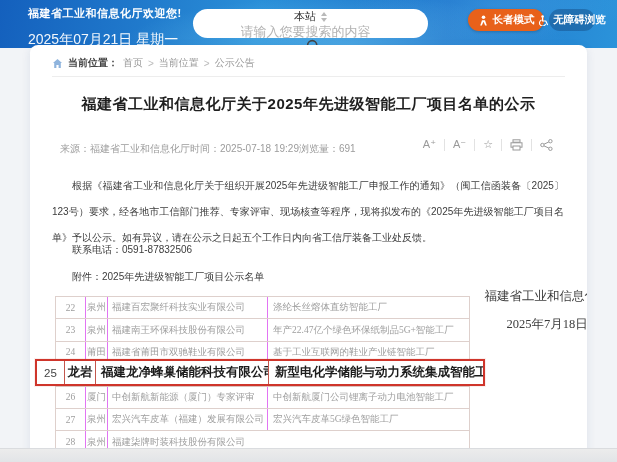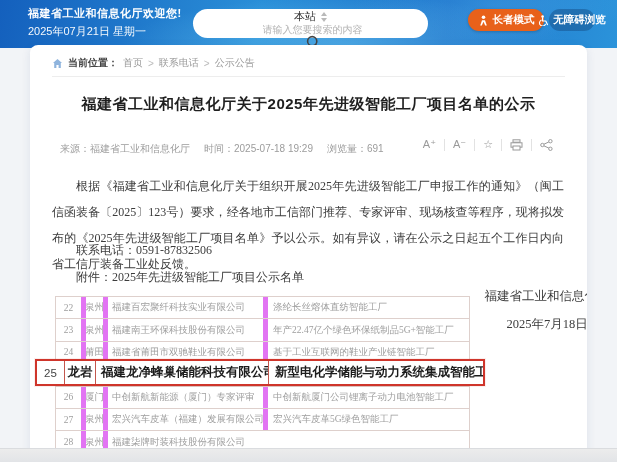--- a/index.html
+++ b/index.html
@@ -10,33 +10,33 @@
   .header {
     position:absolute; left:0; top:0; width:617px; height:48px;
     background:
       radial-gradient(ellipse 320px 70px at 56% 95%, rgba(140,225,255,.38), transparent 70%),
       radial-gradient(ellipse 200px 50px at 80% 10%, rgba(90,180,240,.30), transparent 70%),
       linear-gradient(100deg,#1460bd 0%, #2a8fd8 42%, #1d74cb 72%, #2b93da 100%);
     overflow:hidden;
   }
   .welcome { position:absolute; left:28px; top:6px; color:#fff; }
   .welcome .l1 { font-size:11px; font-weight:bold; letter-spacing:.5px; }
-  .welcome .l2 { font-size:11px; margin-top:3px; opacity:.95; }
+  .welcome .l2 { font-size:14px; margin-top:10px; opacity:.95; }
 
   .search {
     position:absolute; left:193px; top:9px; width:235px; height:29px;
     background:#fff; border-radius:15px; display:flex; align-items:center; padding:0 12px;flex-direction:column;
   }
   .scope { font-size:11px; color:#333; display:flex; align-items:center; cursor:pointer; }
   .sort-arrows { display:inline-flex; flex-direction:column; gap:2px; margin-left:5px; }
   .sort-arrows i { width:0; height:0; border-left:3px solid transparent; border-right:3px solid transparent; display:block; }
   .sort-arrows .up { border-bottom:4px solid #b9b9b9; }
   .sort-arrows .dn { border-top:4px solid #b9b9b9; }
   .search .divider { width:1px; height:14px; background:#ddd; margin:0 9px; }
-  .search input { border:0; outline:0; flex:1; font-size:10px; color:#333; background:transparent; min-width:0;margin-left:36px; }
+  .search input { border:0; outline:0; flex:1; font-size:13px; color:#333; background:transparent; min-width:0;margin-left:36px; }
   .search input::placeholder { color:#b3b3b3; }
   .mag { margin-left:6px; cursor:pointer; display:flex; }
 
   .pill-btn {
     position:absolute; top:9px; height:22px; border-radius:12px; color:#fff;
     display:flex; align-items:center; justify-content:center; gap:4px;
     font-size:10.5px; font-weight:bold; cursor:pointer; white-space:nowrap;
   }
   .btn-elder { left:468px; width:76px; background:#e8611a; box-shadow:0 1px 3px rgba(0,0,0,.2); }
   .btn-access { left:549px; width:46px; background:rgba(12,50,100,.34); }
@@ -50,45 +50,45 @@
   .breadcrumb { position:absolute; left:22px; top:11px; display:flex; align-items:center; gap:5px; font-size:10px; }
   .breadcrumb .label { color:#444; font-weight:bold; }
   .breadcrumb a { color:#999; text-decoration:none; cursor:pointer; }
   .breadcrumb .sep { color:#bbb; }
   .bc-rule { position:absolute; left:22px; right:22px; top:31px; height:1px; background:#ededed; }
 
   .doc-title {
     position:absolute; left:20px; right:20px; top:50px; text-align:center;
     font-size:15px; font-weight:bold; color:#1f1f1f; letter-spacing:.5px;
   }
-  .meta { position:absolute; left:30px; top:97px; font-size:10px; color:#9c9c9c; display:flex; gap:14px; }
+  .meta { position:absolute; left:30px; top:97px; font-size:10px; color:#9c9c9c; display:flex; }
   .toolbar { position:absolute; right:26px; top:93px; display:flex; align-items:center; color:#9a9a9a; }
   .toolbar .t-item { font-size:11px; padding:0 8px; cursor:pointer; display:flex; align-items:center; }
   .toolbar .t-sep { width:1px; height:12px; background:#e2e2e2; }
 
   .doc-body {
-    position:absolute; left:22px; width:512px; font-family:Liberation Serif, serif;
-    color:#3c3c3c; font-size:12px; line-height:26px; text-align:justify;
+    position:absolute; left:22px; width:512px; font-family:Liberation Sans, sans-serif;
+    color:#3c3c3c; font-size:10px; line-height:26px; text-align:justify;
   }
   .para { top:128px; text-indent:2em; }
   .contact { top:192px; text-indent:2em; }
   .attach { top:219px; text-indent:2em; cursor:pointer; }
   .signature { position:absolute; left:452px; top:243px; width:130px; text-align:center;
     font-family:"Liberation Serif","DejaVu Serif",serif; color:#3c3c3c; font-size:12.5px; }
   .signature .sig-date { margin-top:11px; }
 
   
   .list-table {
     position:absolute; left:25px; top:251px; width:415px;
     border:1px solid #d3c1bc; border-bottom:0;
     filter:blur(.7px); opacity:.75;
     font-family:"Liberation Serif","DejaVu Serif",serif;
   }
   .l-row { display:flex; height:22.4px; border-bottom:1px solid #d3c1bc; font-size:9.5px; color:#7c7c7c; }
-  .l-cell { border-right:5px solid #d946ef; display:flex; align-items:center; overflow:hidden; white-space:nowrap; }
+  .l-cell { border-right:1px solid #d946ef; display:flex; align-items:center; overflow:hidden; white-space:nowrap; }
   .l-cell:last-child { border-right:0; }
   .c-no { width:30px; justify-content:center; }
   .c-city { width:22px; justify-content:center; }
   .c-comp { width:160px; padding-left:4px; }
   .c-proj { flex:1; padding-left:5px; }
 
   
   .highlight {
     position:absolute; left:5px; top:314px; width:450px; height:27px;
     background:#fff; border:2px solid #cf352b; display:flex; align-items:stretch;
@@ -160,21 +160,21 @@
 
   <div class="breadcrumb">
     <span>
       <svg width="11" height="11" viewBox="0 0 11 11">
           <path d="M5.5 1 L10 5 H8.8 V10 H6.6 V7 H4.4 V10 H2.2 V5 H1 Z" fill="#8fb4dd"></path>
         </svg>
     </span>
     <span class="label">当前位置：</span>
     <a>首页</a>
     <span class="sep">&gt;</span>
-    <a>联系电话</a>
+    <a>当前位置</a>
     <span class="sep">&gt;</span>
     <a>公示公告</a>
   </div>
   <div class="bc-rule"></div>
 
   <h1 class="doc-title">福建省工业和信息化厅关于2025年先进级智能工厂项目名单的公示</h1>
 
   <div class="meta">
     <span>来源：福建省工业和信息化厅</span>
     <span>时间：2025-07-18 19:29</span>

